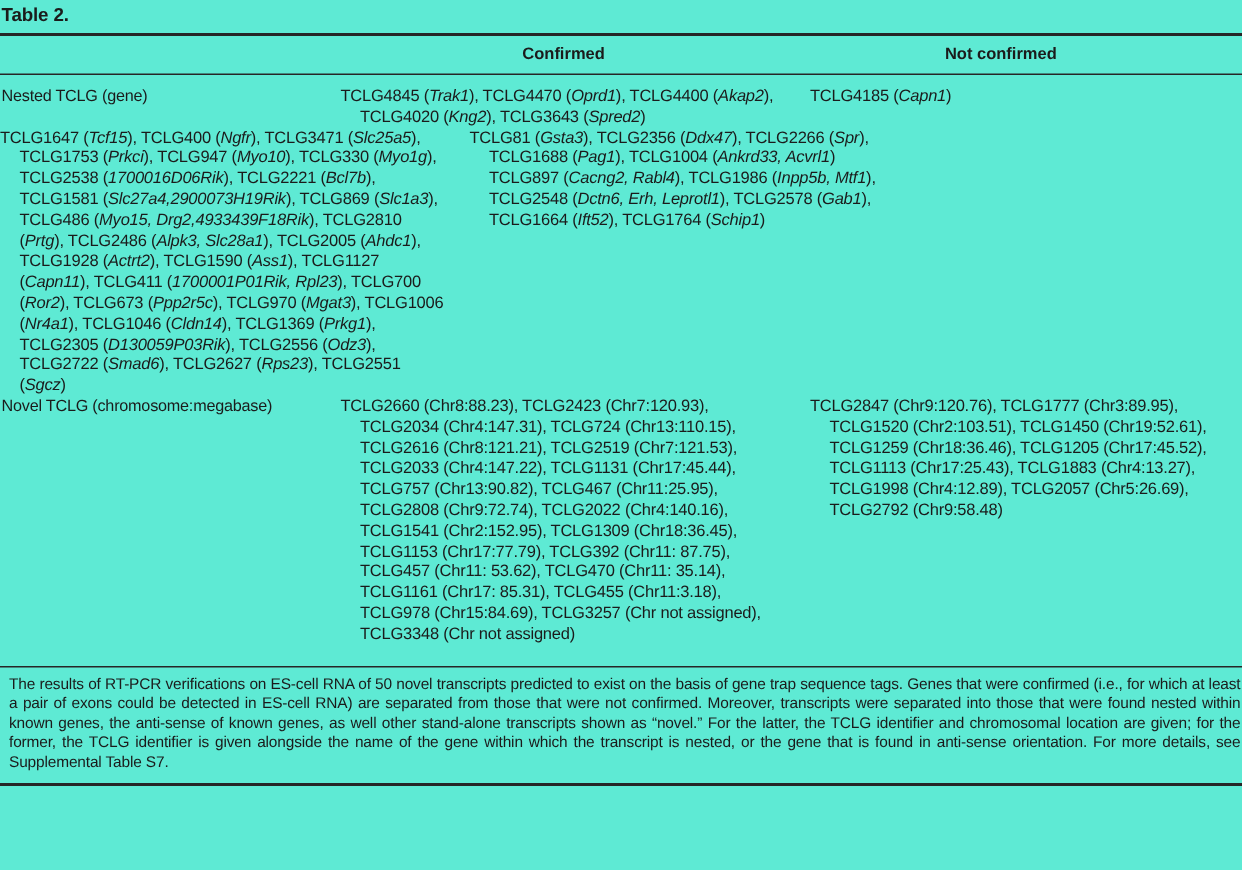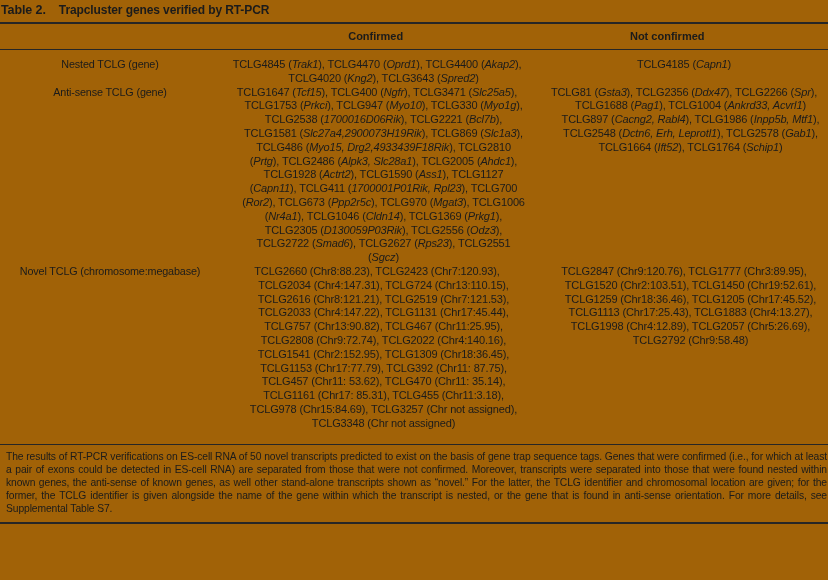--- a/index.html
+++ b/index.html
@@ -1,31 +1,31 @@
 <!DOCTYPE html>
 <html><head>
 <meta charset="utf-8">
 <style>
   html,body { margin:0; padding:0; background:#f4f4f2; }
   .page {
     width:828px; height:580px; margin:0 auto; box-sizing:border-box;
-    background:#a16207; color:#1b1b1b; overflow:hidden;
+    background:#5eead4; color:#1b1b1b; overflow:hidden;
     font-family:"Liberation Sans","DejaVu Sans",sans-serif;
   }
   .title-row { display:flex; gap:13px; align-items:baseline; padding:3px 1px 5px 1px; }
   .title-label { font-weight:bold; font-size:12.5px; letter-spacing:-0.1px; }
   .title-text  { font-weight:bold; font-size:12px;  letter-spacing:-0.1px; }
   .rule { border:0; border-top:2px solid #262626; margin:0; }
   .rule.inner { border-top-width:1.5px; }
   .header-row { display:flex; padding:6px 0 7px 0; font-weight:bold; font-size:11px;margin-left:24px; }
   .hc1 { width:227px; }
   .hc2 { width:300px; text-align:center; box-sizing:border-box; padding-right:28px; }
   .hc3 { width:301px; text-align:center; box-sizing:border-box; margin-left:0; padding-right:29px; }
   .tbody { padding:8px 0 13px 0; }
-  .trow { display:flex; align-items:flex-start;text-align:center; }
+  .trow { display:flex; align-items:flex-start; }
   .tlabel {
     width:227px; box-sizing:border-box; padding:0 8px 0 1px;
     font-size:10.8px; line-height:13.8px; letter-spacing:-0.15px; flex:none;
   }
   .tcell {
     box-sizing:border-box; font-size:11px; line-height:13.8px; letter-spacing:-0.15px;
     padding-left:13px; text-indent:-13px; margin:0;
   }
   .cell-confirmed { width:300px; flex:none; }
   .cell-gutter { width:13px; flex:none; }
@@ -36,21 +36,20 @@
   }
   i { font-style:italic; }
 </style>
 </head>
 <body>
 
 <div class="page">
 
   <div class="title-row">
     <span class="title-label">Table 2.</span>
-    <span class="title-text">Trapcluster genes verified by RT-PCR</span>
   </div>
 
   <hr class="rule">
 
   <div class="header-row">
     <div class="hc1"></div>
     <div class="hc2">Confirmed</div>
     <div class="hc3">Not confirmed</div>
   </div>
 
@@ -59,21 +58,20 @@
   <div class="tbody">
 
     <div class="trow">
       <div class="tlabel">Nested TCLG (gene)</div>
       <p class="tcell cell-confirmed">TCLG4845 (<i>Trak1</i>), TCLG4470 (<i>Oprd1</i>), TCLG4400 (<i>Akap2</i>), TCLG4020 (<i>Kng2</i>), TCLG3643 (<i>Spred2</i>)</p>
       <div class="cell-gutter"></div>
       <p class="tcell cell-notconfirmed">TCLG4185 (<i>Capn1</i>)</p>
     </div>
 
     <div class="trow">
-      <div class="tlabel">Anti-sense TCLG (gene)</div>
       <p class="tcell cell-confirmed">TCLG1647 (<i>Tcf15</i>), TCLG400 (<i>Ngfr</i>), TCLG3471 (<i>Slc25a5</i>), TCLG1753 (<i>Prkci</i>), TCLG947 (<i>Myo10</i>), TCLG330 (<i>Myo1g</i>), TCLG2538 (<i>1700016D06Rik</i>), TCLG2221 (<i>Bcl7b</i>), TCLG1581 (<i>Slc27a4,2900073H19Rik</i>), TCLG869 (<i>Slc1a3</i>), TCLG486 (<i>Myo15, Drg2,4933439F18Rik</i>), TCLG2810 (<i>Prtg</i>), TCLG2486 (<i>Alpk3, Slc28a1</i>), TCLG2005 (<i>Ahdc1</i>), TCLG1928 (<i>Actrt2</i>), TCLG1590 (<i>Ass1</i>), TCLG1127 (<i>Capn11</i>), TCLG411 (<i>1700001P01Rik, Rpl23</i>), TCLG700 (<i>Ror2</i>), TCLG673 (<i>Ppp2r5c</i>), TCLG970 (<i>Mgat3</i>), TCLG1006 (<i>Nr4a1</i>), TCLG1046 (<i>Cldn14</i>), TCLG1369 (<i>Prkg1</i>), TCLG2305 (<i>D130059P03Rik</i>), TCLG2556 (<i>Odz3</i>), TCLG2722 (<i>Smad6</i>), TCLG2627 (<i>Rps23</i>), TCLG2551 (<i>Sgcz</i>)</p>
       <div class="cell-gutter"></div>
       <p class="tcell cell-notconfirmed">TCLG81 (<i>Gsta3</i>), TCLG2356 (<i>Ddx47</i>), TCLG2266 (<i>Spr</i>), TCLG1688 (<i>Pag1</i>), TCLG1004 (<i>Ankrd33, Acvrl1</i>) TCLG897 (<i>Cacng2, Rabl4</i>), TCLG1986 (<i>Inpp5b, Mtf1</i>), TCLG2548 (<i>Dctn6, Erh, Leprotl1</i>), TCLG2578 (<i>Gab1</i>), TCLG1664 (<i>Ift52</i>), TCLG1764 (<i>Schip1</i>)</p>
     </div>
 
     <div class="trow">
       <div class="tlabel">Novel TCLG (chromosome:megabase)</div>
       <p class="tcell cell-confirmed">TCLG2660 (Chr8:88.23), TCLG2423 (Chr7:120.93), TCLG2034 (Chr4:147.31), TCLG724 (Chr13:110.15), TCLG2616 (Chr8:121.21), TCLG2519 (Chr7:121.53), TCLG2033 (Chr4:147.22), TCLG1131 (Chr17:45.44), TCLG757 (Chr13:90.82), TCLG467 (Chr11:25.95), TCLG2808 (Chr9:72.74), TCLG2022 (Chr4:140.16), TCLG1541 (Chr2:152.95), TCLG1309 (Chr18:36.45), TCLG1153 (Chr17:77.79), TCLG392 (Chr11: 87.75), TCLG457 (Chr11: 53.62), TCLG470 (Chr11: 35.14), TCLG1161 (Chr17: 85.31), TCLG455 (Chr11:3.18), TCLG978 (Chr15:84.69), TCLG3257 (Chr not assigned), TCLG3348 (Chr not assigned)</p>
       <div class="cell-gutter"></div>
       <p class="tcell cell-notconfirmed">TCLG2847 (Chr9:120.76), TCLG1777 (Chr3:89.95), TCLG1520 (Chr2:103.51), TCLG1450 (Chr19:52.61), TCLG1259 (Chr18:36.46), TCLG1205 (Chr17:45.52), TCLG1113 (Chr17:25.43), TCLG1883 (Chr4:13.27), TCLG1998 (Chr4:12.89), TCLG2057 (Chr5:26.69), TCLG2792 (Chr9:58.48)</p>

